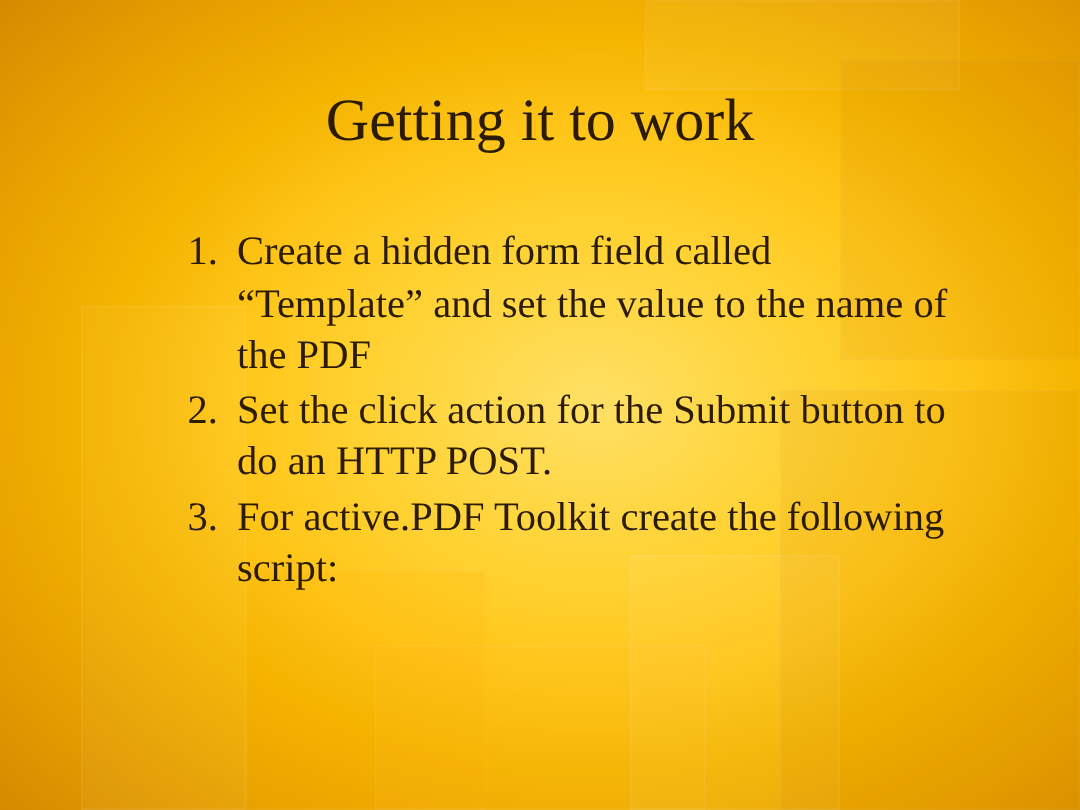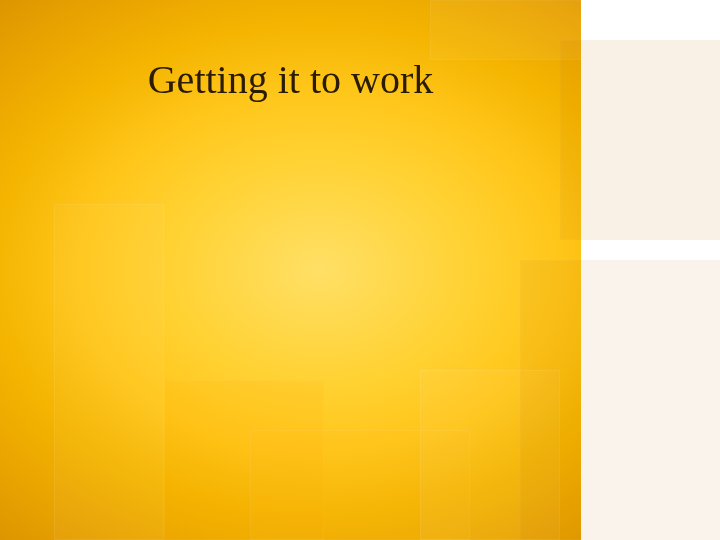--- a/index.html
+++ b/index.html
@@ -5,21 +5,21 @@
   html, body {
     margin: 0;
     padding: 0;
     width: 720px;
     height: 540px;
     overflow: hidden;
     font-family: "Times New Roman", Times, serif;
   }
   .slide {
     position: relative;
-    width: 581px;
+    width: 720px;
     height: 540px;
     background:
       radial-gradient(ellipse 600px 450px at 55% 50%,
         #ffe066 0%,
         #ffd233 25%,
         #ffc61a 40%,
         #f4b400 55%,
         #e8a200 70%,
         #d98f00 85%,
         #cc7a00 100%);
@@ -73,14 +73,21 @@
     <div class="r" style="left:164px; top:380px; width:160px; height:160px; background:rgba(255,170,0,0.10); border:1px solid rgba(255,255,255,0.05);"></div>
     <div class="r" style="left:250px; top:430px; width:220px; height:110px; background:rgba(255,190,40,0.12); border:1px solid rgba(255,255,255,0.06);"></div>
     <div class="r" style="left:420px; top:370px; width:140px; height:170px; background:rgba(255,255,255,0.05); border:1px solid rgba(255,255,255,0.07);"></div>
     <div class="r" style="left:520px; top:260px; width:200px; height:280px; background:rgba(180,100,0,0.08); border:1px solid rgba(255,255,255,0.04);"></div>
     <div class="r" style="left:430px; top:0px; width:210px; height:60px; background:rgba(255,255,255,0.05); border:1px solid rgba(255,255,255,0.05);"></div>
     <div class="r" style="left:560px; top:40px; width:160px; height:200px; background:rgba(200,120,0,0.10); border:1px solid rgba(255,255,255,0.04);"></div>
   </div>
 
   <div class="title">Getting it to work</div>
 
+  <div class="body">
+    <ol class="steps">
+      <li>Create a hidden form field called “Template” and set the value to the name of the PDF</li>
+      <li>Set the click action for the Submit button to do an HTTP POST.</li>
+      <li>For active.PDF Toolkit create the following script:</li>
+    </ol>
+  </div>
 
 </div>
 
 </body></html>

